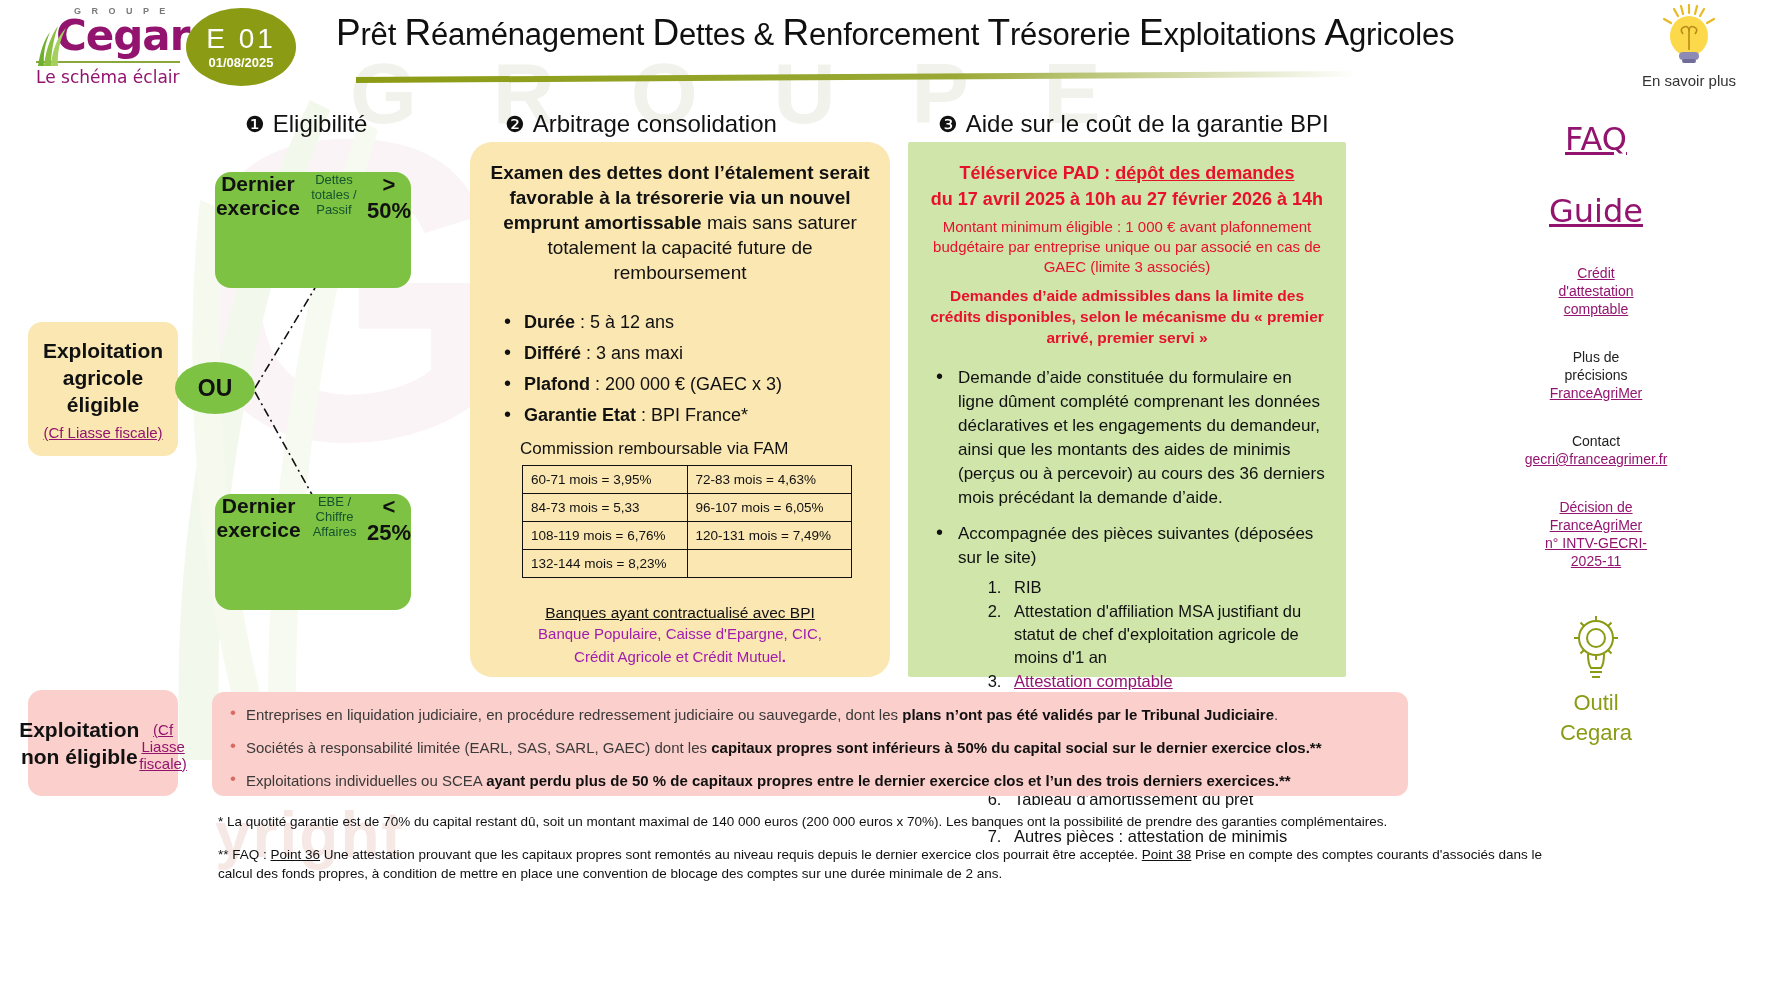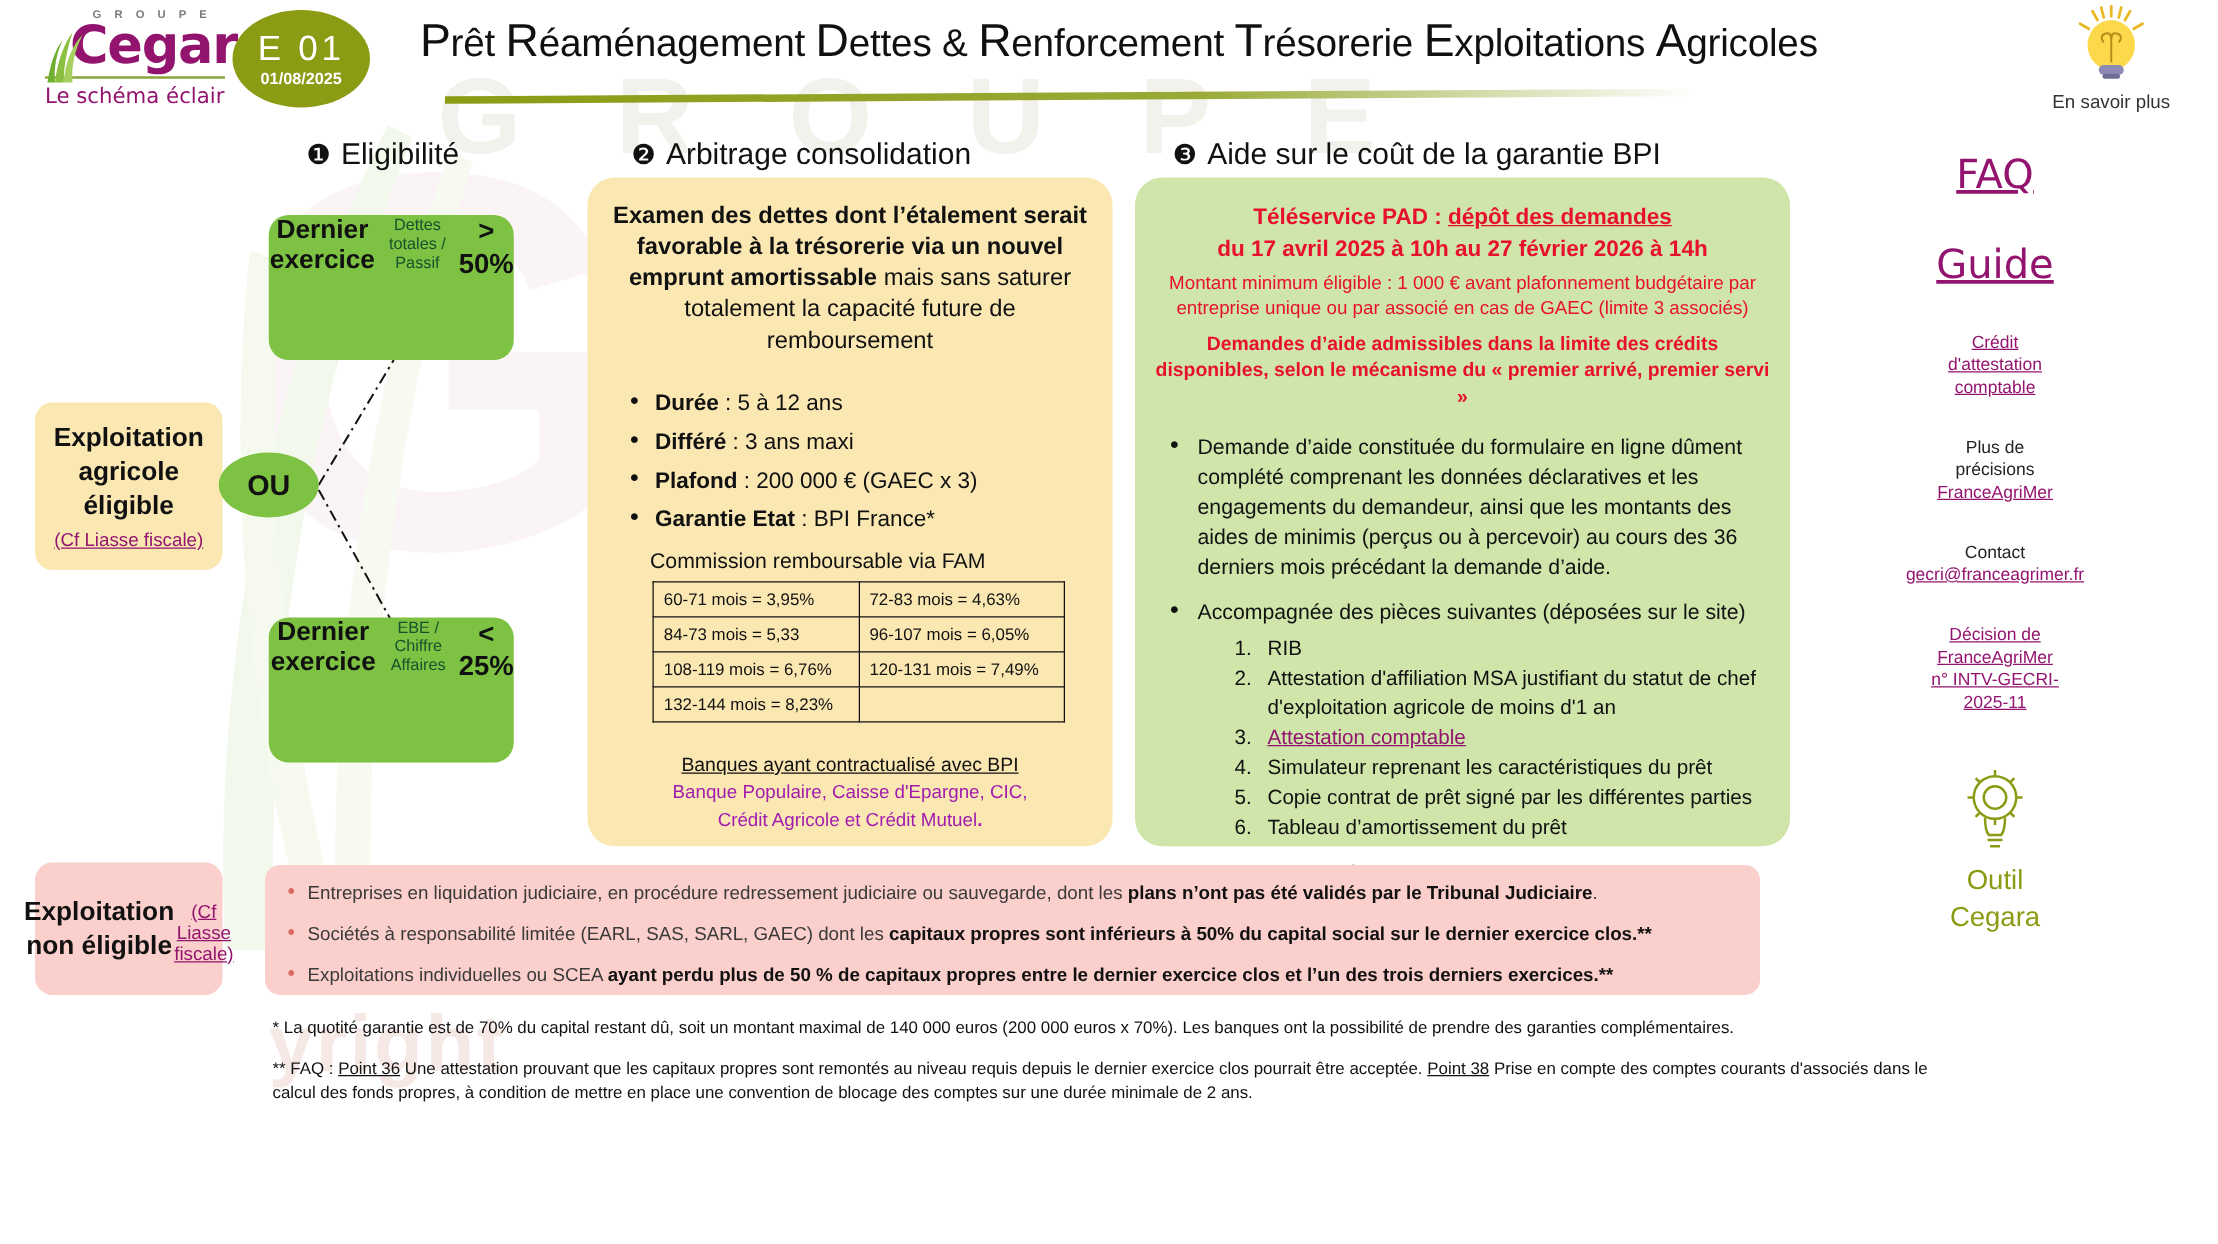--- a/index.html
+++ b/index.html
@@ -89,22 +89,22 @@
   .p2-list b{font-weight:700;}
   .p2-fam{font-size:17px;color:#111;margin:8px 0 6px 32px;}
   table.fam{border-collapse:collapse;margin:0 0 0 34px;width:330px;}
   table.fam td{border:1.6px solid #111;font-size:13.5px;padding:5px 8px;color:#111;height:17px;}
   .p2-banks{text-align:center;margin-top:26px;}
   .p2-banks .bt{font-size:15.5px;color:#111;text-decoration:underline;}
   .p2-banks .bl{font-size:15px;color:#a21caf;line-height:23px;}
   .p2-banks .bl b{font-weight:700;}
 
   
-  #p3{position:absolute;left:908px;top:142px;width:524px;height:535px;background:#cfe5aa;
-      border-radius:22px;z-index:4;padding:18px 16px 0 16px;box-sizing:border-box;}
+  #p3{position:absolute;left:908px;top:142px;width:438px;height:535px;background:#cfe5aa;
+      border-radius:2px;z-index:4;padding:18px 16px 0 16px;box-sizing:border-box;}
   .p3-red1{color:#e8112d;font-weight:700;font-size:18px;text-align:center;line-height:26px;}
   .p3-red1 u{text-decoration:underline;}
   .p3-red2{color:#e8112d;font-size:15px;text-align:center;line-height:20px;margin-top:5px;}
   .p3-red3{color:#e8112d;font-weight:700;font-size:15.5px;text-align:center;line-height:21px;margin-top:8px;}
   .p3-ul{margin:18px 0 0 6px;padding:0;list-style:none;}
   .p3-ul>li{font-size:17px;line-height:24px;color:#111;position:relative;padding-left:28px;margin-bottom:12px;}
   .p3-ul>li:before{content:"•";position:absolute;left:6px;top:-2px;font-size:20px;}
   ol.p3-ol{margin:6px 0 0 26px;padding:0 0 0 22px;}
   ol.p3-ol li{font-size:16.5px;line-height:23px;color:#111;padding-left:8px;margin-bottom:1px;}
   ol.p3-ol li a{color:#93146f;text-decoration:underline;}

